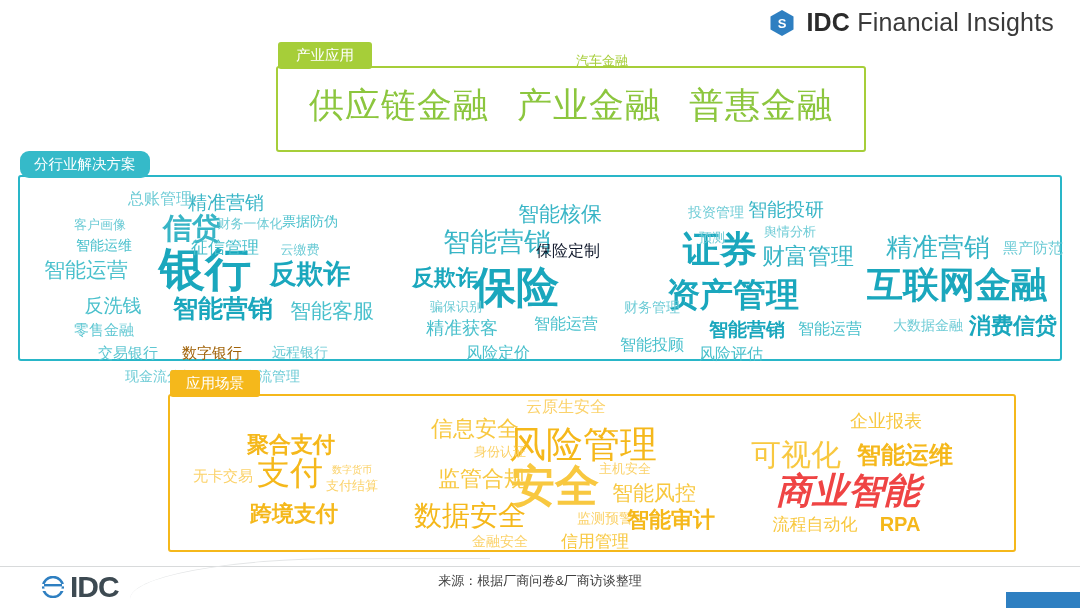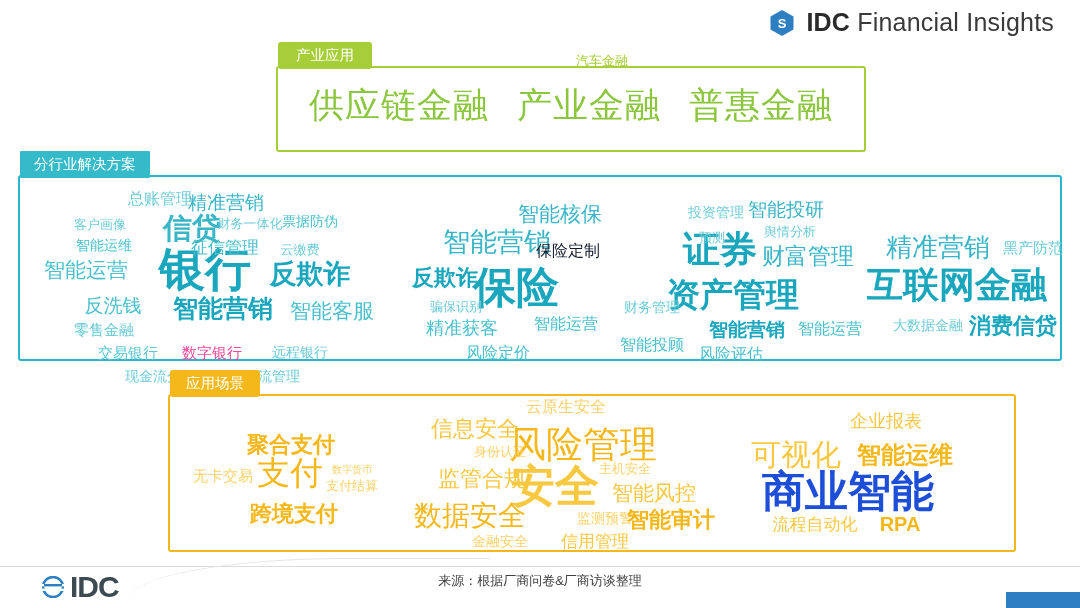--- a/index.html
+++ b/index.html
@@ -109,21 +109,21 @@
     left: 18px;
     top: 175px;
     width: 1044px;
     height: 186px;
     border: 2px solid #29b6c8;
   }
   #industry-solutions .section-label {
     background: #35bac9;
     top: -26px;
     left: 0px;
-    border-radius: 1px;
+    border-radius: 9px;
     padding: 0 14px;
     height: 27px;
     line-height: 27px;
   }
 
   
   #application-scenarios {
     left: 168px;
     top: 394px;
     width: 848px;
@@ -237,21 +237,21 @@
     <div class="cloud" id="solutions-cloud">
         <span class="word" style="left: 185px; top: 92px; font-size: 46px; color: rgb(26, 167, 189); font-weight: 700;">银行</span>
         <span class="word" style="left: 203px; top: 131px; font-size: 25px; color: rgb(26, 167, 189); font-weight: 700;">智能营销</span>
         <span class="word" style="left: 172px; top: 51px; font-size: 29px; color: rgb(56, 181, 198); font-weight: 700;">信贷</span>
         <span class="word" style="left: 290px; top: 97px; font-size: 27px; color: rgb(26, 167, 189); font-weight: 700;">反欺诈</span>
         <span class="word" style="left: 312px; top: 133px; font-size: 21px; color: rgb(73, 192, 204); font-weight: 400;">智能客服</span>
         <span class="word" style="left: 66px; top: 92px; font-size: 21px; color: rgb(73, 192, 204); font-weight: 400;">智能运营</span>
         <span class="word" style="left: 93px; top: 128px; font-size: 19px; color: rgb(73, 192, 204); font-weight: 400;">反洗钱</span>
         <span class="word" style="left: 84px; top: 152px; font-size: 15px; color: rgb(95, 199, 210); font-weight: 400;">零售金融</span>
         <span class="word" style="left: 108px; top: 175px; font-size: 15px; color: rgb(95, 199, 210); font-weight: 400;">交易银行</span>
-        <span class="word" style="left: 192px; top: 175px; font-size: 15px; color: #ec4899; font-weight: 400;">数字银行</span>
+        <span class="word" style="left: 192px; top: 175px; font-size: 15px; color: #a16207; font-weight: 400;">数字银行</span>
         <span class="word" style="left: 280px; top: 175px; font-size: 14px; color: rgb(111, 204, 214); font-weight: 400;">远程银行</span>
         <span class="word" style="left: 140px; top: 199px; font-size: 14px; color: rgb(111, 204, 214); font-weight: 400;">现金流分析</span>
         <span class="word" style="left: 245px; top: 199px; font-size: 14px; color: rgb(111, 204, 214); font-weight: 400;">现金流管理</span>
         <span class="word" style="left: 206px; top: 25px; font-size: 19px; color: rgb(56, 181, 198); font-weight: 400;">精准营销</span>
         <span class="word" style="left: 140px; top: 22px; font-size: 16px; color: rgb(111, 204, 214); font-weight: 400;">总账管理</span>
         <span class="word" style="left: 80px; top: 47px; font-size: 13px; color: rgb(111, 204, 214); font-weight: 400;">客户画像</span>
         <span class="word" style="left: 230px; top: 46px; font-size: 13px; color: rgb(111, 204, 214); font-weight: 400;">财务一体化</span>
         <span class="word" style="left: 290px; top: 44px; font-size: 14px; color: rgb(73, 192, 204); font-weight: 400;">票据防伪</span>
         <span class="word" style="left: 84px; top: 68px; font-size: 14px; color: rgb(73, 192, 204); font-weight: 400;">智能运维</span>
         <span class="word" style="left: 205px; top: 70px; font-size: 17px; color: rgb(73, 192, 204); font-weight: 400;">征信管理</span>
@@ -300,21 +300,21 @@
         <span class="word" style="left: 435px; top: 122px; font-size: 14px; color: rgb(251, 210, 106); font-weight: 400;">监测预警</span>
         <span class="word" style="left: 501px; top: 124px; font-size: 22px; color: rgb(245, 184, 27); font-weight: 700;">智能审计</span>
         <span class="word" style="left: 330px; top: 145px; font-size: 14px; color: rgb(251, 210, 106); font-weight: 400;">金融安全</span>
         <span class="word" style="left: 425px; top: 145px; font-size: 17px; color: rgb(248, 200, 64); font-weight: 400;">信用管理</span>
         <span class="word" style="left: 120px; top: 76px; font-size: 33px; color: rgb(245, 184, 27); font-weight: 400;">支付</span>
         <span class="word" style="left: 121px; top: 49px; font-size: 22px; color: rgb(245, 184, 27); font-weight: 700;">聚合支付</span>
         <span class="word" style="left: 53px; top: 79px; font-size: 15px; color: rgb(251, 210, 106); font-weight: 400;">无卡交易</span>
         <span class="word" style="left: 182px; top: 74px; font-size: 10px; color: rgb(251, 210, 106); font-weight: 400;">数字货币</span>
         <span class="word" style="left: 182px; top: 89px; font-size: 13px; color: rgb(251, 210, 106); font-weight: 400;">支付结算</span>
         <span class="word" style="left: 124px; top: 118px; font-size: 22px; color: rgb(245, 184, 27); font-weight: 700;">跨境支付</span>
-        <span class="word" style="left: 678px; top: 95px; font-size: 43px; color: #1d4ed8; font-weight: 700;">商业智能</span>
+        <span class="word" style="left: 678px; top: 95px; font-size: 36px; color: #ef4444; font-weight: 700; font-style: italic;">商业智能</span>
         <span class="word" style="left: 626px; top: 59px; font-size: 30px; color: rgb(248, 200, 64); font-weight: 400;">可视化</span>
         <span class="word" style="left: 735px; top: 59px; font-size: 24px; color: rgb(245, 184, 27); font-weight: 700;">智能运维</span>
         <span class="word" style="left: 716px; top: 25px; font-size: 18px; color: rgb(248, 200, 64); font-weight: 400;">企业报表</span>
         <span class="word" style="left: 645px; top: 128px; font-size: 17px; color: rgb(248, 200, 64); font-weight: 400; text-align: center;">流程自动化</span>
         <span class="word" style="left: 730px; top: 128px; font-size: 20px; color: rgb(245, 184, 27); font-weight: 700;">RPA</span>
       </div>
   </div>
 
   <div class="footer-rule"></div>
   <div class="footer-swoosh"></div>

